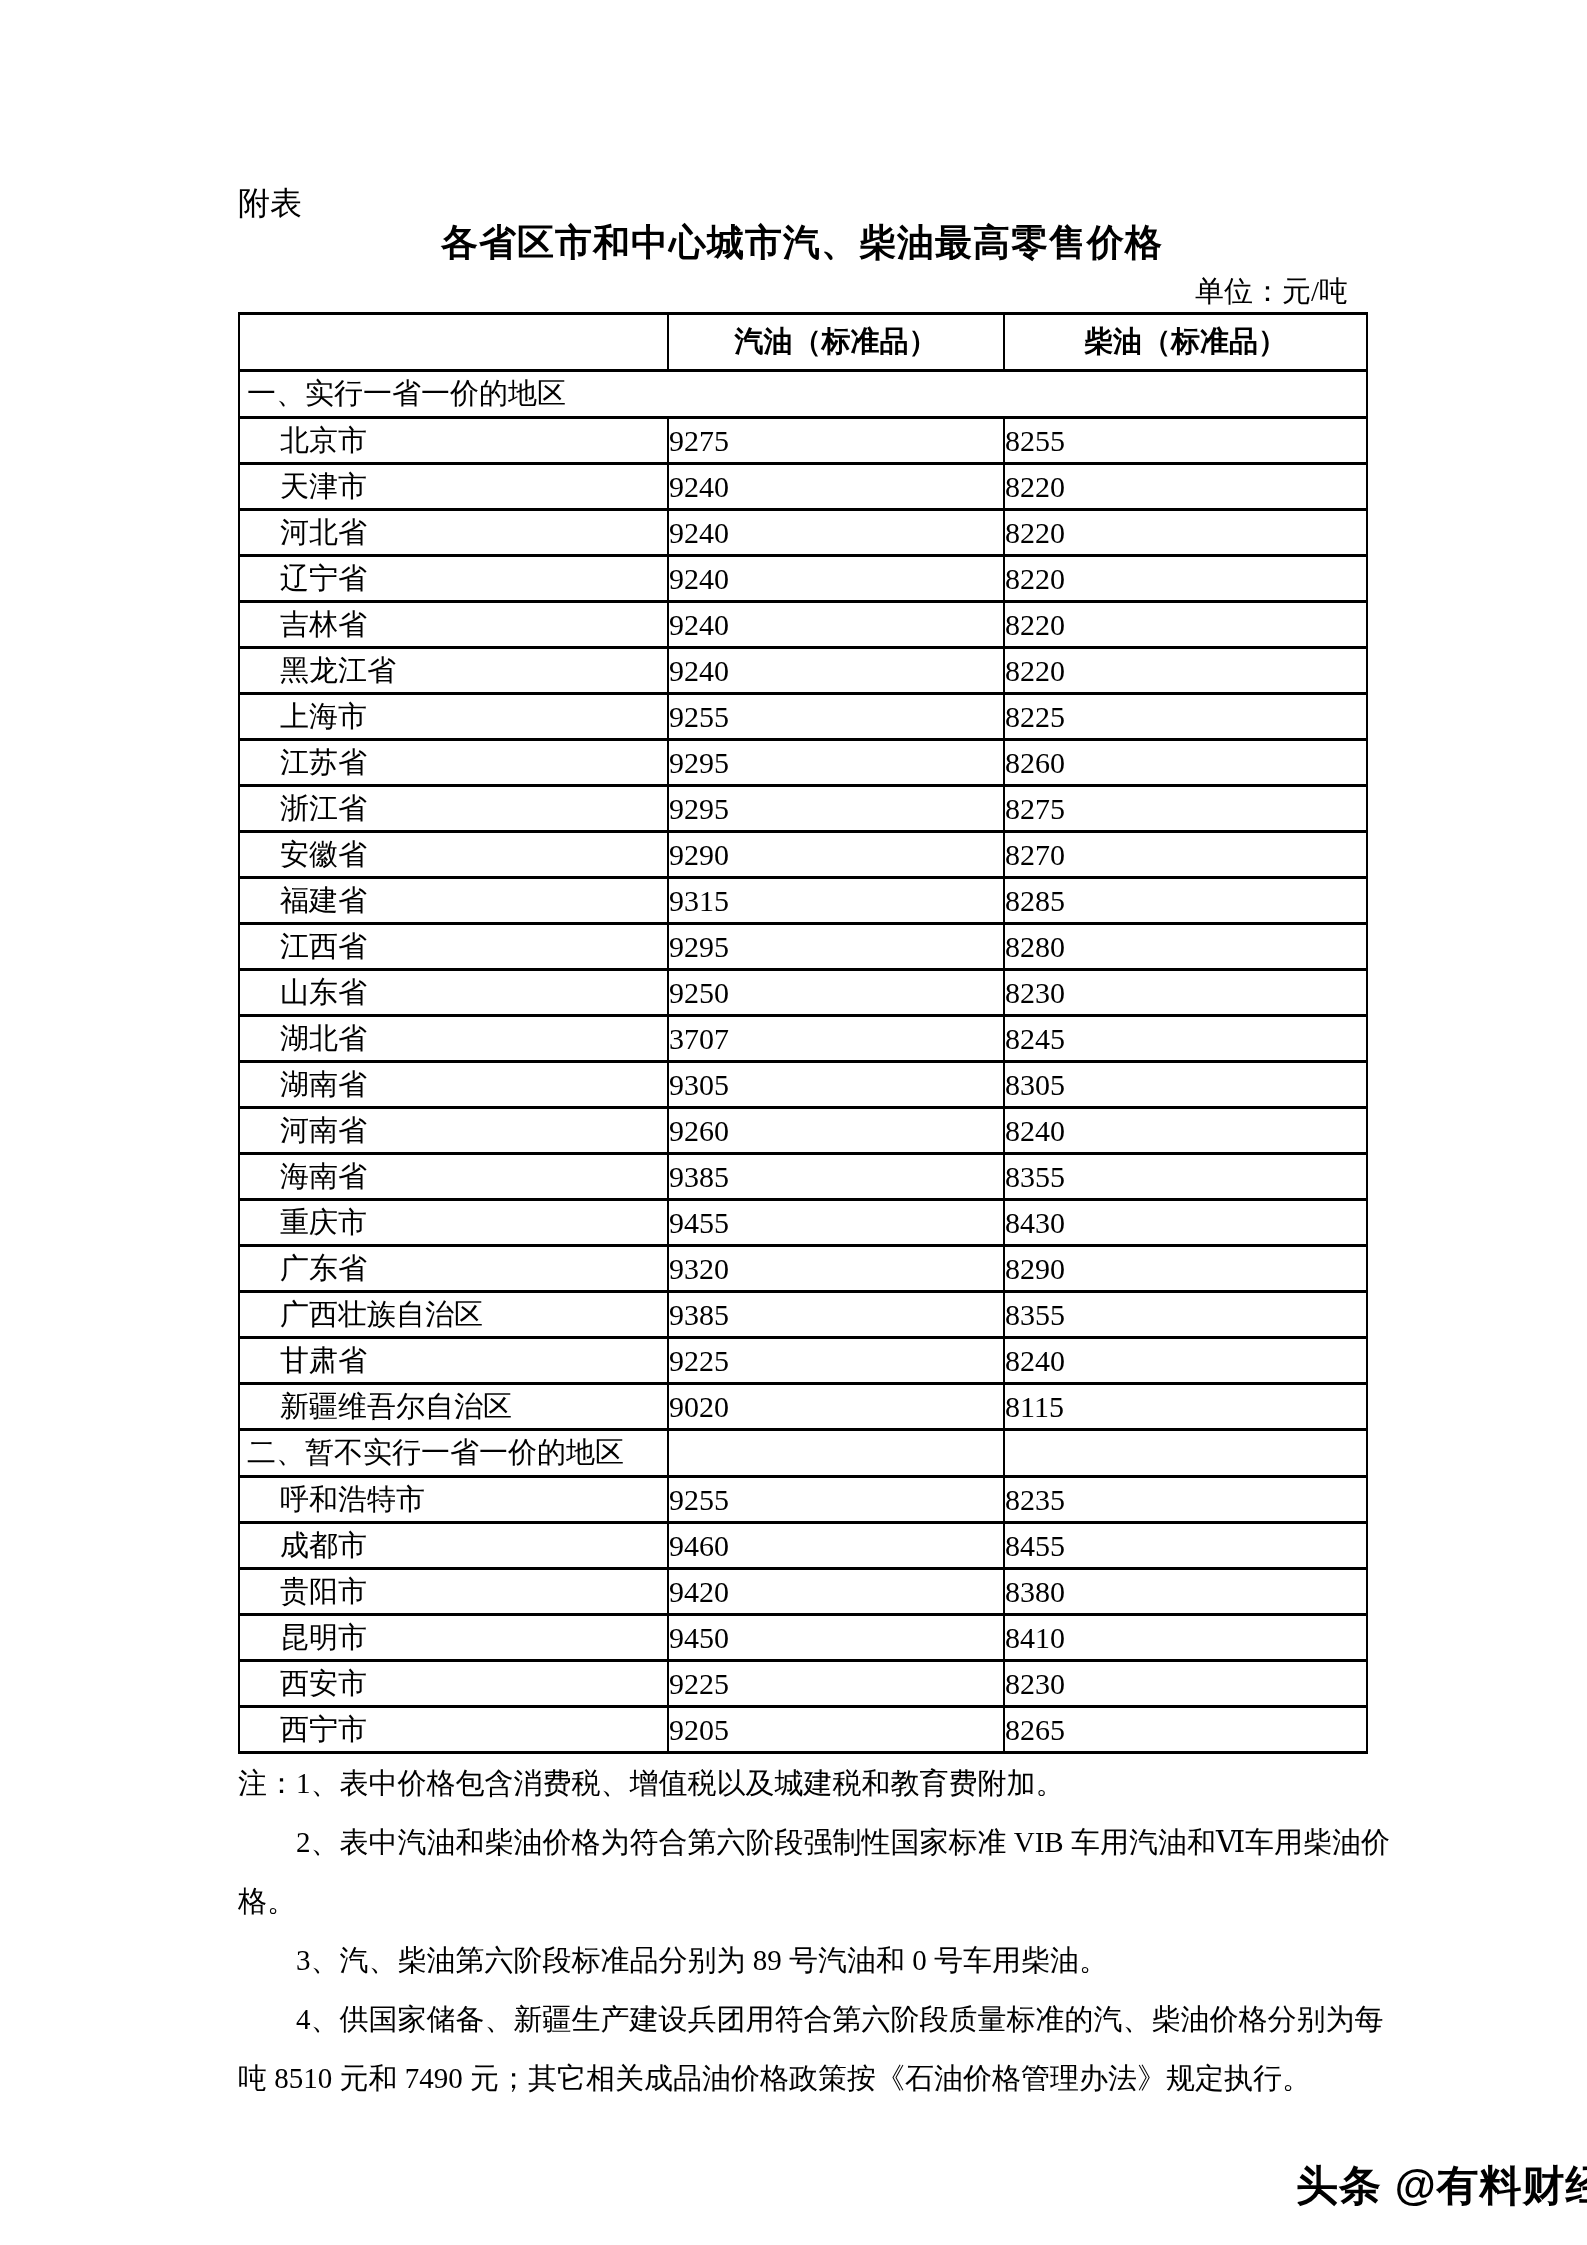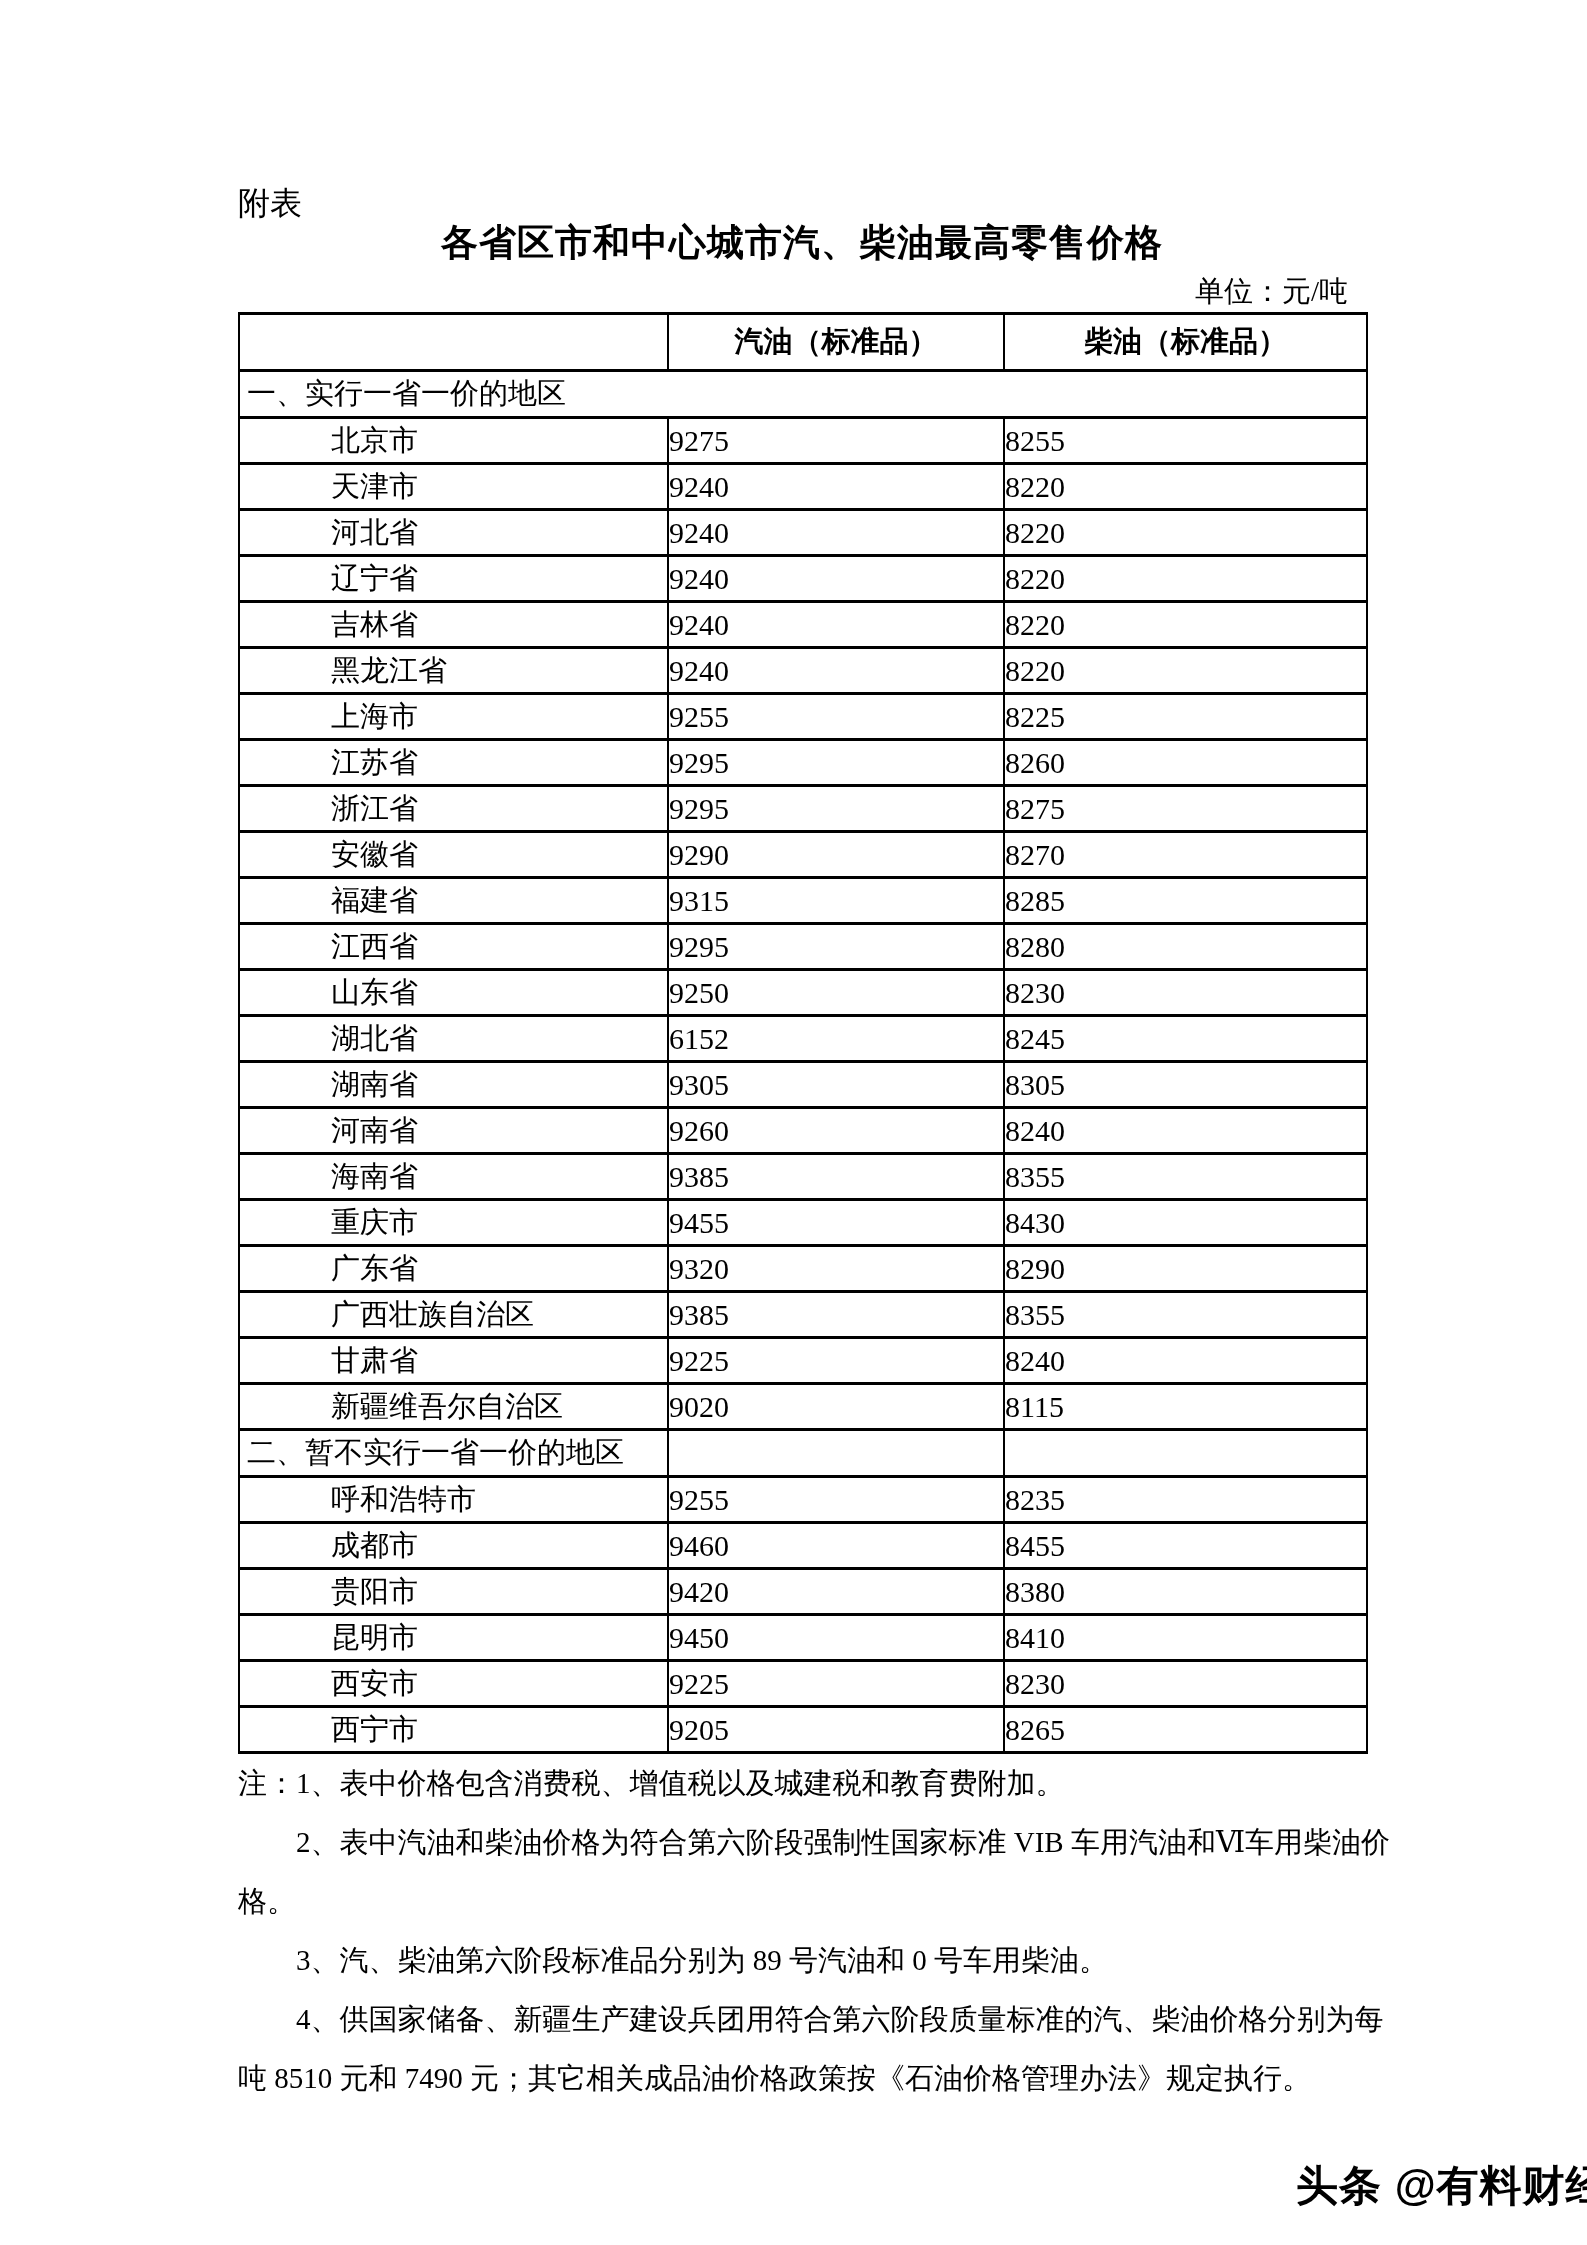--- a/index.html
+++ b/index.html
@@ -71,21 +71,21 @@
   .price-table td.section-cell {
     height: 44px;
     text-align: left;
     padding-left: 7px;
     vertical-align: middle;
     margin-top: 24px;
   }
   .price-table td.region-cell {
     height: 43px;
     text-align: left;
-    padding-left: 91px;
+    padding-left: 40px;
     vertical-align: middle;
   }
   .price-table td.num-cell {
     height: 43px;
     text-align: left;
     vertical-align: middle;
     font-size: 30px;
   }
   .notes {
     position: absolute;
@@ -201,21 +201,21 @@
         <td class="num-cell">9295</td>
         <td class="num-cell">8280</td>
       </tr>
       <tr>
         <td class="region-cell">山东省</td>
         <td class="num-cell">9250</td>
         <td class="num-cell">8230</td>
       </tr>
       <tr>
         <td class="region-cell">湖北省</td>
-        <td class="num-cell">6152</td>
+        <td class="num-cell">3707</td>
         <td class="num-cell">8245</td>
       </tr>
       <tr>
         <td class="region-cell">湖南省</td>
         <td class="num-cell">9305</td>
         <td class="num-cell">8305</td>
       </tr>
       <tr>
         <td class="region-cell">河南省</td>
         <td class="num-cell">9260</td>

